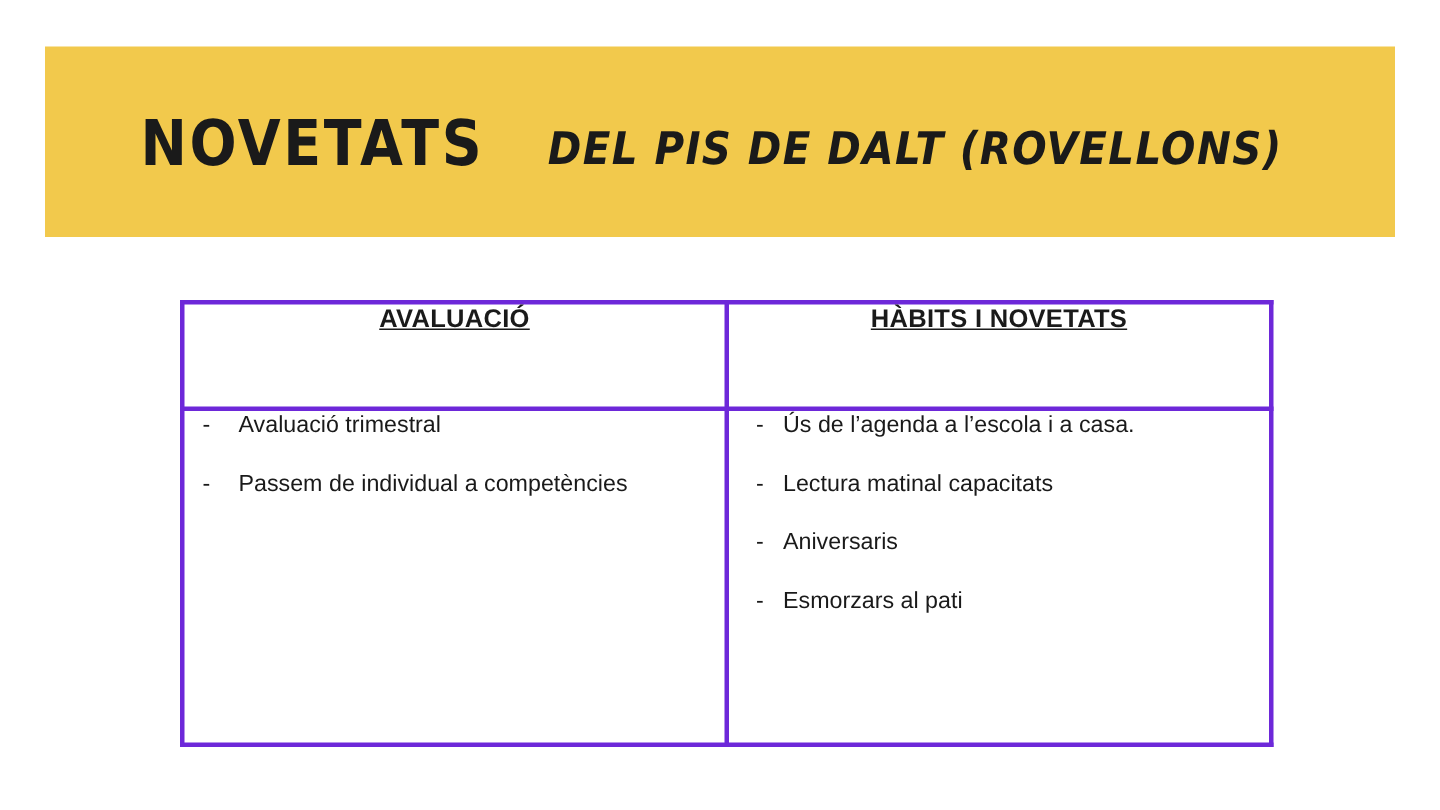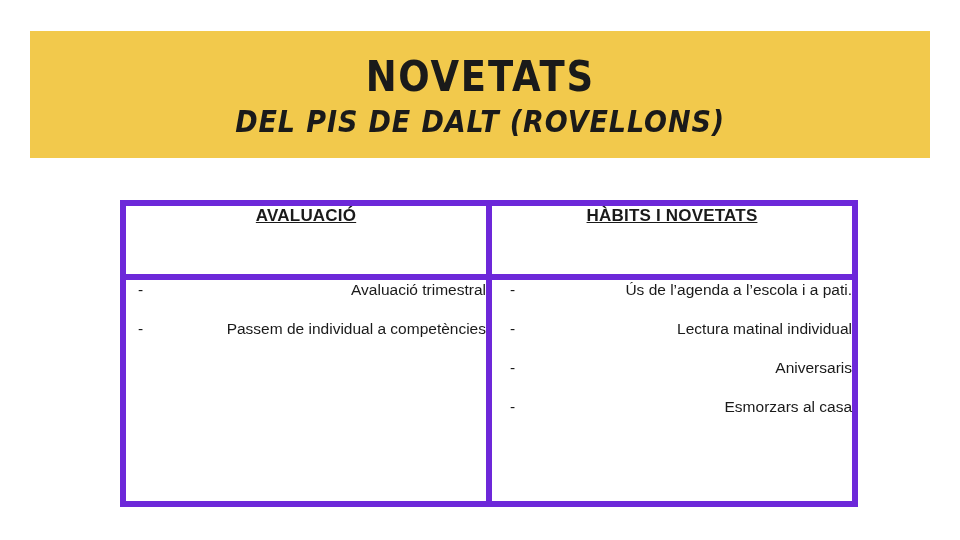--- a/index.html
+++ b/index.html
@@ -22,21 +22,21 @@
 
   
   .title-banner {
     position: absolute;
     left: 30px;
     top: 31px;
     width: 900px;
     height: 127px;
     background: #f2c94c;
     display: flex;
-    flex-direction: column;
+    flex-direction: row;
     align-items: center;
     justify-content: center;
     box-sizing: border-box;
     padding-top: 4px;
   }
   .title-main {
     font-family: "DejaVu Sans", sans-serif;
     font-size: 42px;
     font-weight: 700;
     letter-spacing: 2px;
@@ -61,21 +61,21 @@
   
   .content-table {
     position: absolute;
     left: 120px;
     top: 200px;
     width: 721px;
     border-collapse: collapse;
     table-layout: fixed;
   }
   .content-table td {
-    border: 6px solid #6d28d9;
+    border: 3px solid #6d28d9;
     vertical-align: top;
     padding: 0;
     margin-left: 38px;
   }
   .col-left { width: 360px; }
   .col-right { width: 360px; }
 
   .header-cell {
     height: 68px;
     text-align: center;
@@ -111,21 +111,20 @@
   .dash {
     width: 36px;
     flex: 0 0 36px;
     text-align: left;
     padding-left: 12px;
     box-sizing: border-box;
     color: #1a1a1a;
   }
   .bullet-text {
     flex: 1 1 auto;
-    text-align: right;
   }
   .cell-right .dash {
     padding-left: 18px;
   }
 </style>
 </head>
 <body>
 
 <div class="slide">
 
@@ -154,33 +153,33 @@
             <li class="bullet-item">
               <span class="dash">-</span>
               <span class="bullet-text">Passem de individual a competències</span>
             </li>
           </ul>
         </td>
         <td class="body-cell col-right cell-right">
           <ul class="bullet-list">
             <li class="bullet-item">
               <span class="dash">-</span>
-              <span class="bullet-text">Ús de l’agenda a l’escola i a pati.</span>
+              <span class="bullet-text">Ús de l’agenda a l’escola i a casa.</span>
             </li>
             <li class="bullet-item">
               <span class="dash">-</span>
-              <span class="bullet-text">Lectura matinal individual</span>
+              <span class="bullet-text">Lectura matinal capacitats</span>
             </li>
             <li class="bullet-item">
               <span class="dash">-</span>
               <span class="bullet-text">Aniversaris</span>
             </li>
             <li class="bullet-item">
               <span class="dash">-</span>
-              <span class="bullet-text">Esmorzars al casa</span>
+              <span class="bullet-text">Esmorzars al pati</span>
             </li>
           </ul>
         </td>
       </tr>
     </tbody>
   </table>
 
 </div>
 
 </body></html>

